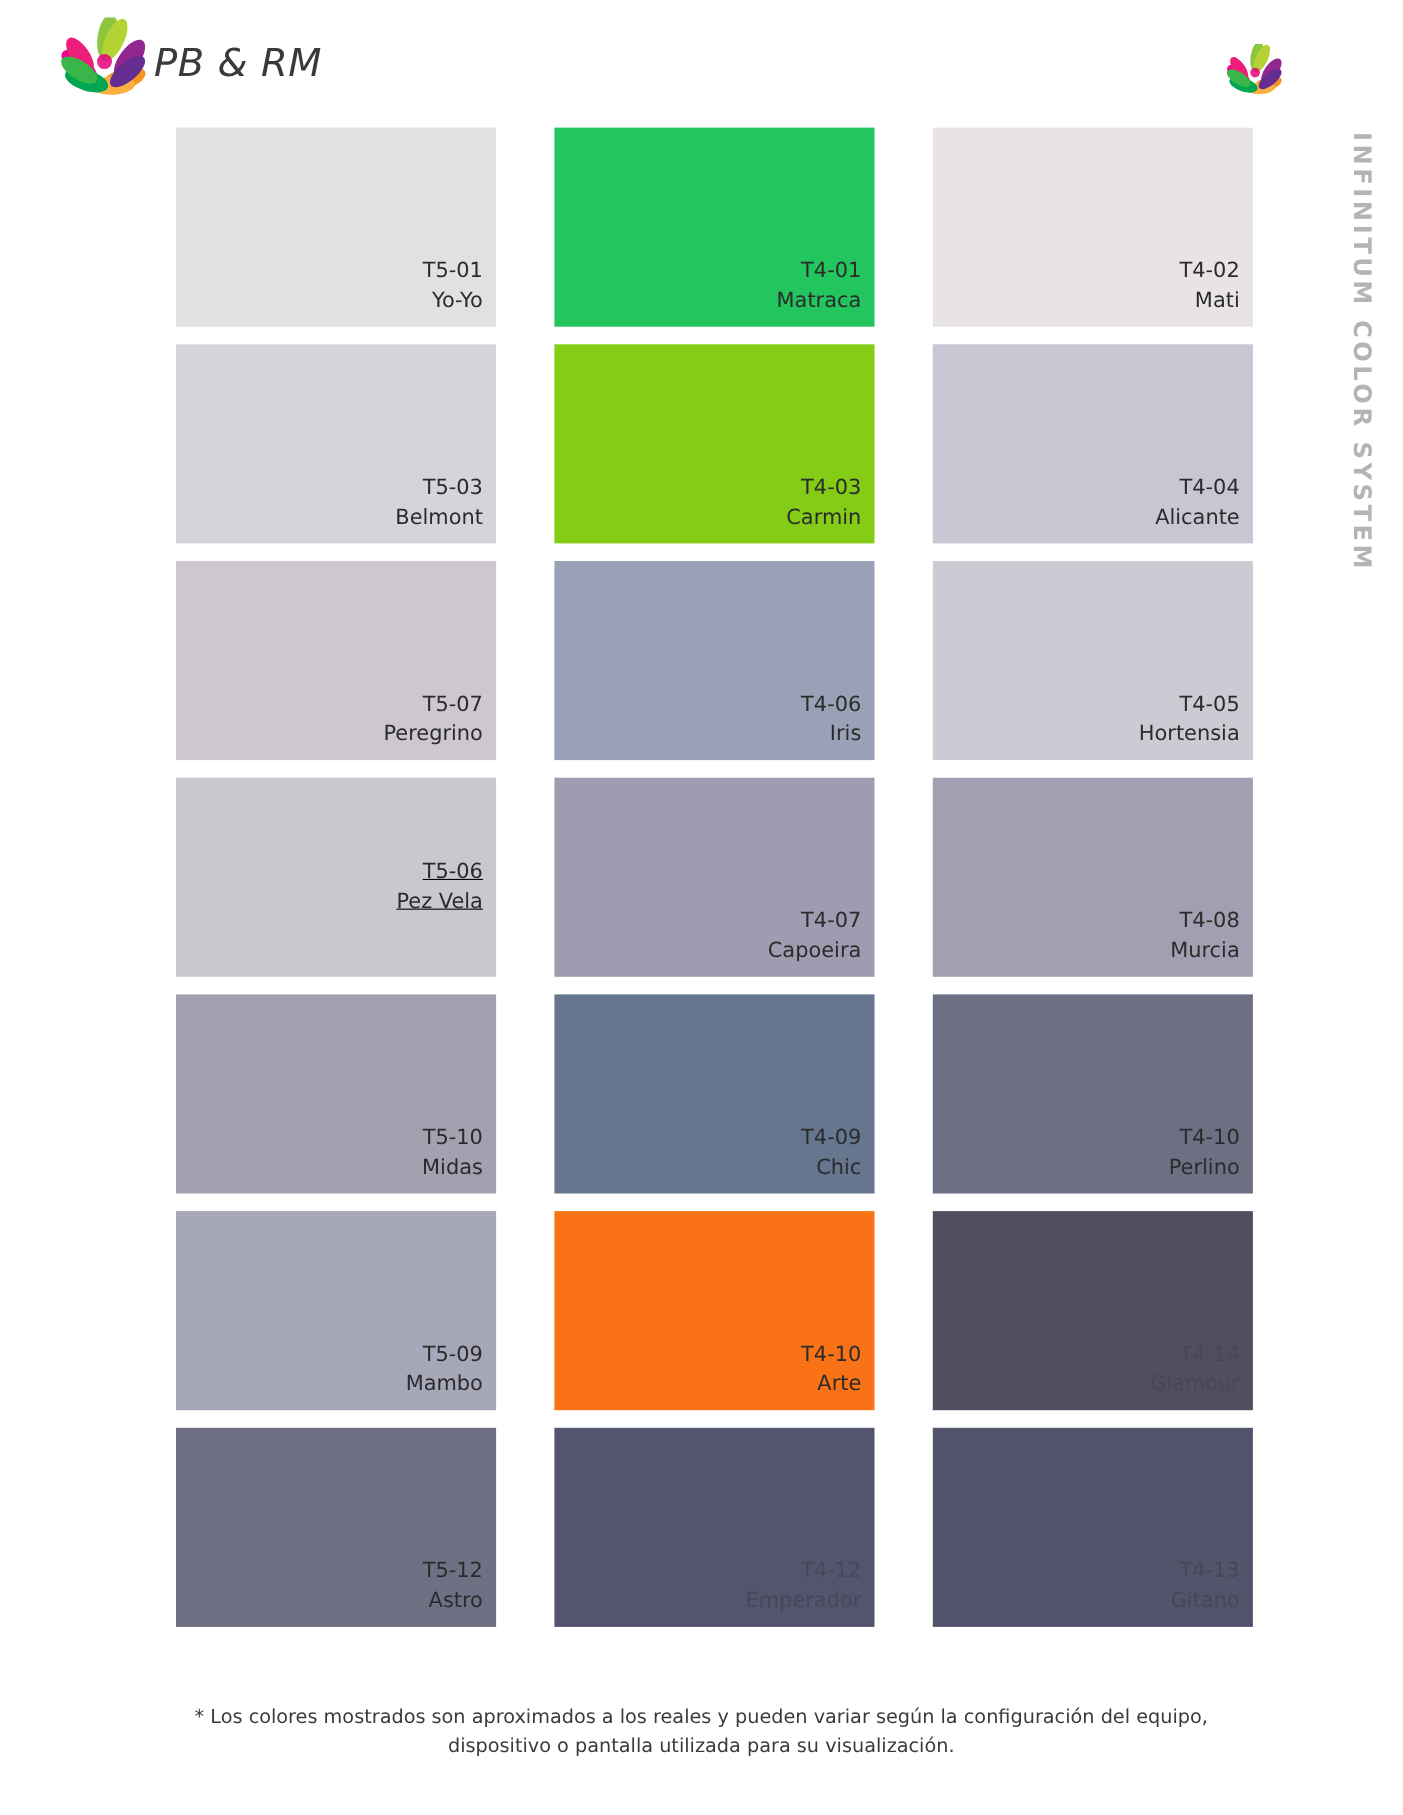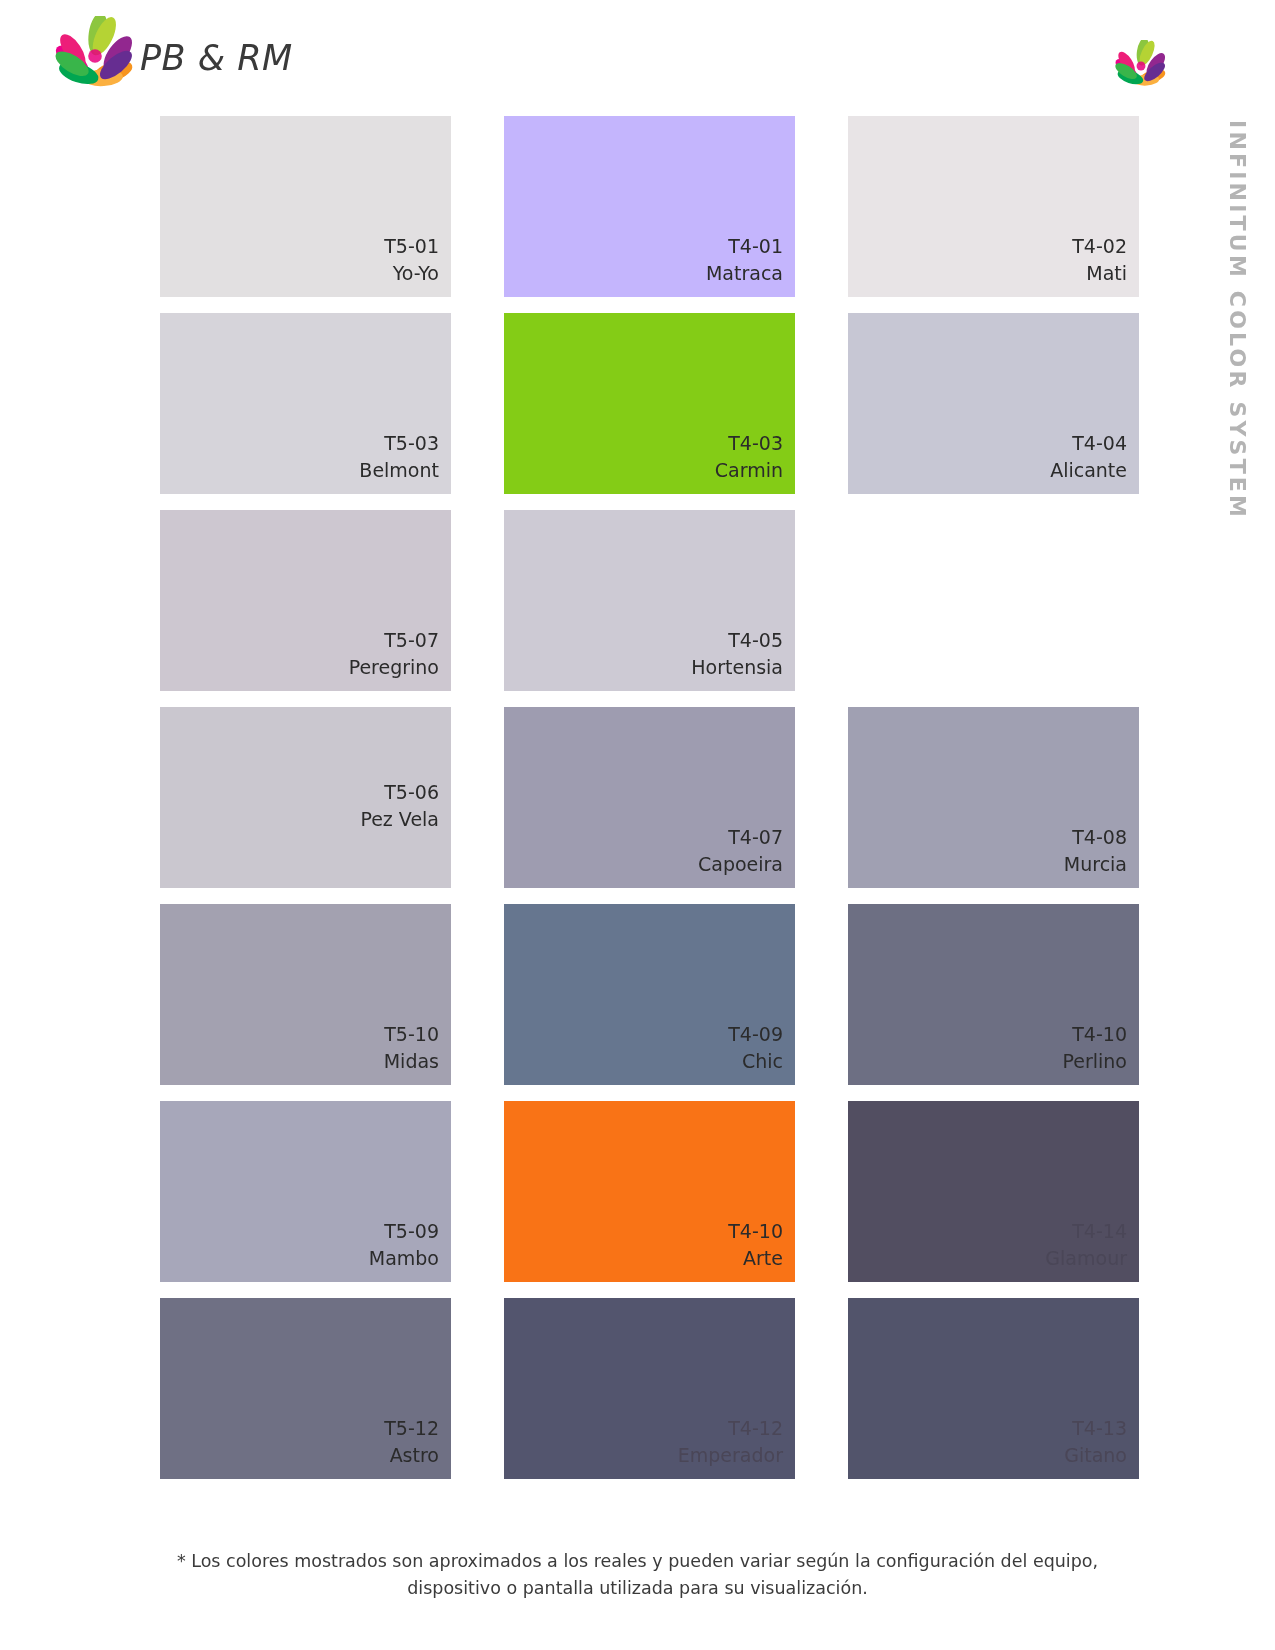--- a/index.html
+++ b/index.html
@@ -104,20 +104,21 @@
   }
   .swatch-labels {
     position: absolute;
     right: 12px;
     bottom: 10px;
     text-align: right;
     line-height: 1.42;
   }
   .swatch-labels.raised {
     bottom: 55px;
+    text-decoration: underline;
   }
   .swatch-code,
   .swatch-name {
     display: block;
     font-family: "DejaVu Sans", "Liberation Sans", sans-serif;
     font-size: 19px;
     color: #2b2b2b;
     white-space: nowrap;
   }
   .swatch-cell.dark .swatch-code,
@@ -191,21 +192,21 @@
 </div>
 
 <div id="swatch-grid">
     <div class="swatch-row">
       <div class="swatch-cell" style="background: rgb(226, 224, 225);">
         <div class="swatch-labels">
           <span class="swatch-code">T5-01</span>
           <span class="swatch-name">Yo-Yo</span>
         </div>
       </div>
-      <div class="swatch-cell" style="background: #c4b5fd;">
+      <div class="swatch-cell" style="background: #22c55e;">
         <div class="swatch-labels">
           <span class="swatch-code">T4-01</span>
           <span class="swatch-name">Matraca</span>
         </div>
       </div>
       <div class="swatch-cell" style="background: rgb(232, 228, 230);">
         <div class="swatch-labels">
           <span class="swatch-code">T4-02</span>
           <span class="swatch-name">Mati</span>
         </div>
@@ -229,20 +230,26 @@
           <span class="swatch-code">T4-04</span>
           <span class="swatch-name">Alicante</span>
         </div>
       </div>
     </div>
     <div class="swatch-row">
       <div class="swatch-cell" style="background: rgb(205, 199, 208);">
         <div class="swatch-labels">
           <span class="swatch-code">T5-07</span>
           <span class="swatch-name">Peregrino</span>
+        </div>
+      </div>
+      <div class="swatch-cell" style="background: rgb(153, 161, 182);">
+        <div class="swatch-labels">
+          <span class="swatch-code">T4-06</span>
+          <span class="swatch-name">Iris</span>
         </div>
       </div>
       <div class="swatch-cell" style="background: rgb(205, 202, 212);">
         <div class="swatch-labels">
           <span class="swatch-code">T4-05</span>
           <span class="swatch-name">Hortensia</span>
         </div>
       </div>
     </div>
     <div class="swatch-row">

